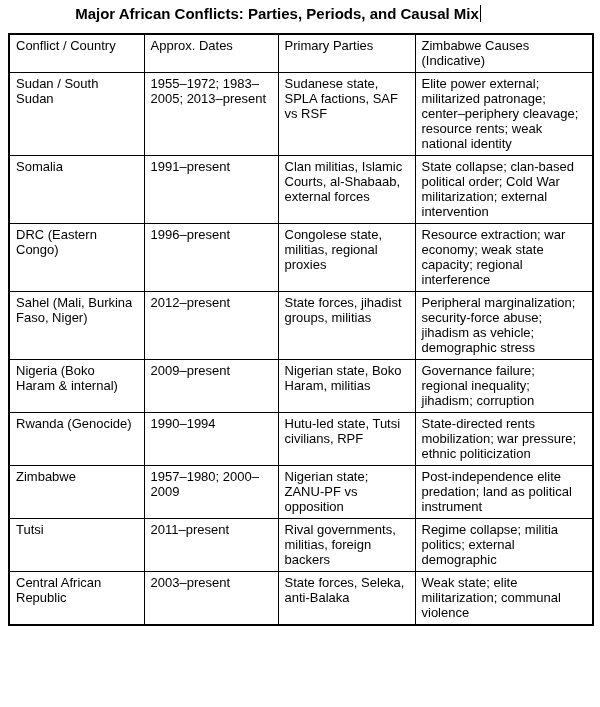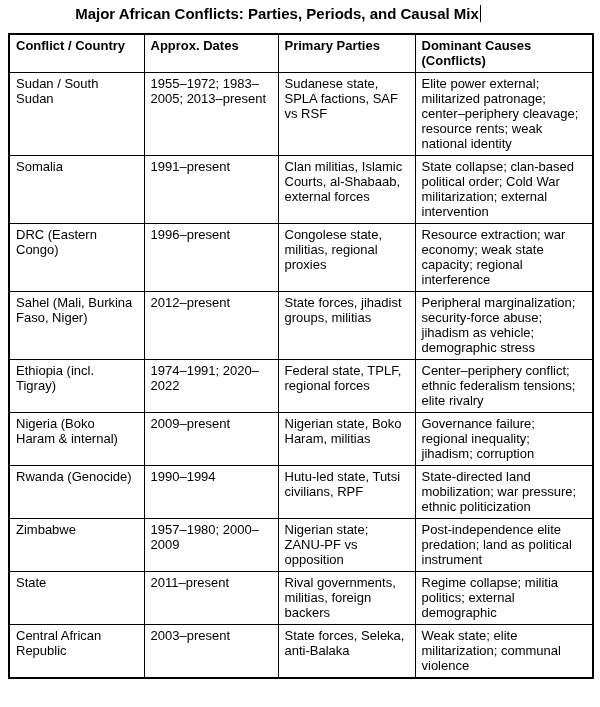--- a/index.html
+++ b/index.html
@@ -41,41 +41,41 @@
   .conflicts th, .conflicts td {
     border: 1px solid #000000;
     vertical-align: top;
     text-align: left;
     font-size: 13px;
     line-height: 15px;
     padding: 3px 8px 4px 6px;
     word-wrap: break-word;
   }
   .conflicts th {
-    font-weight: bold;
+    font-weight: normal;
   }
   .col-country { width: 135px; }
   .col-dates   { width: 134px; }
   .col-parties { width: 137px; }
   .col-causes  { width: 178px; }
 </style>
 </head>
 <body>
 
 <div class="page">
 
   <div class="doc-title"><span>Major African Conflicts: Parties, Periods, and Causal Mix</span><span class="caret"></span></div>
 
   <table class="conflicts">
     <thead>
       <tr>
         <th class="col-country">Conflict / Country</th>
         <th class="col-dates">Approx. Dates</th>
         <th class="col-parties">Primary Parties</th>
-        <th class="col-causes">Dominant Causes (Conflicts)</th>
+        <th class="col-causes">Zimbabwe Causes (Indicative)</th>
       </tr>
     </thead>
     <tbody>
       <tr>
         <td>Sudan / South Sudan</td>
         <td>1955–1972; 1983–2005; 2013–present</td>
         <td>Sudanese state, SPLA factions, SAF vs RSF</td>
         <td>Elite power external; militarized patronage; center–periphery cleavage; resource rents; weak national identity</td>
       </tr>
       <tr>
@@ -90,45 +90,39 @@
         <td>Congolese state, militias, regional proxies</td>
         <td>Resource extraction; war economy; weak state capacity; regional interference</td>
       </tr>
       <tr>
         <td>Sahel (Mali, Burkina Faso, Niger)</td>
         <td>2012–present</td>
         <td>State forces, jihadist groups, militias</td>
         <td>Peripheral marginalization; security-force abuse; jihadism as vehicle; demographic stress</td>
       </tr>
       <tr>
-        <td>Ethiopia (incl. Tigray)</td>
-        <td>1974–1991; 2020–2022</td>
-        <td>Federal state, TPLF, regional forces</td>
-        <td>Center–periphery conflict; ethnic federalism tensions; elite rivalry</td>
-      </tr>
-      <tr>
         <td>Nigeria (Boko Haram &amp; internal)</td>
         <td>2009–present</td>
         <td>Nigerian state, Boko Haram, militias</td>
         <td>Governance failure; regional inequality; jihadism; corruption</td>
       </tr>
       <tr>
         <td>Rwanda (Genocide)</td>
         <td>1990–1994</td>
         <td>Hutu-led state, Tutsi civilians, RPF</td>
-        <td>State-directed land mobilization; war pressure; ethnic politicization</td>
+        <td>State-directed rents mobilization; war pressure; ethnic politicization</td>
       </tr>
       <tr>
         <td>Zimbabwe</td>
         <td>1957–1980; 2000–2009</td>
         <td>Nigerian state; ZANU-PF vs opposition</td>
         <td>Post-independence elite predation; land as political instrument</td>
       </tr>
       <tr>
-        <td>State</td>
+        <td>Tutsi</td>
         <td>2011–present</td>
         <td>Rival governments, militias, foreign backers</td>
         <td>Regime collapse; militia politics; external demographic</td>
       </tr>
       <tr>
         <td>Central African Republic</td>
         <td>2003–present</td>
         <td>State forces, Seleka, anti-Balaka</td>
         <td>Weak state; elite militarization; communal violence</td>
       </tr>

